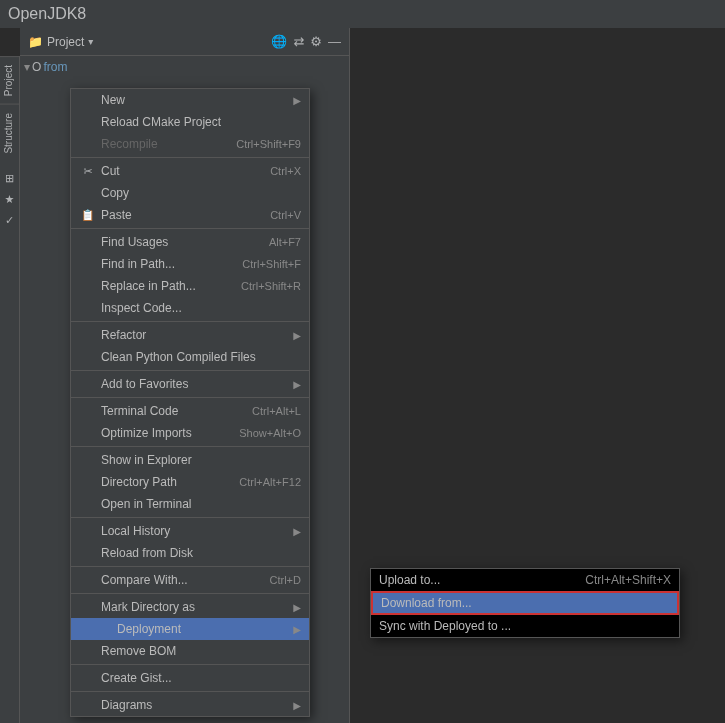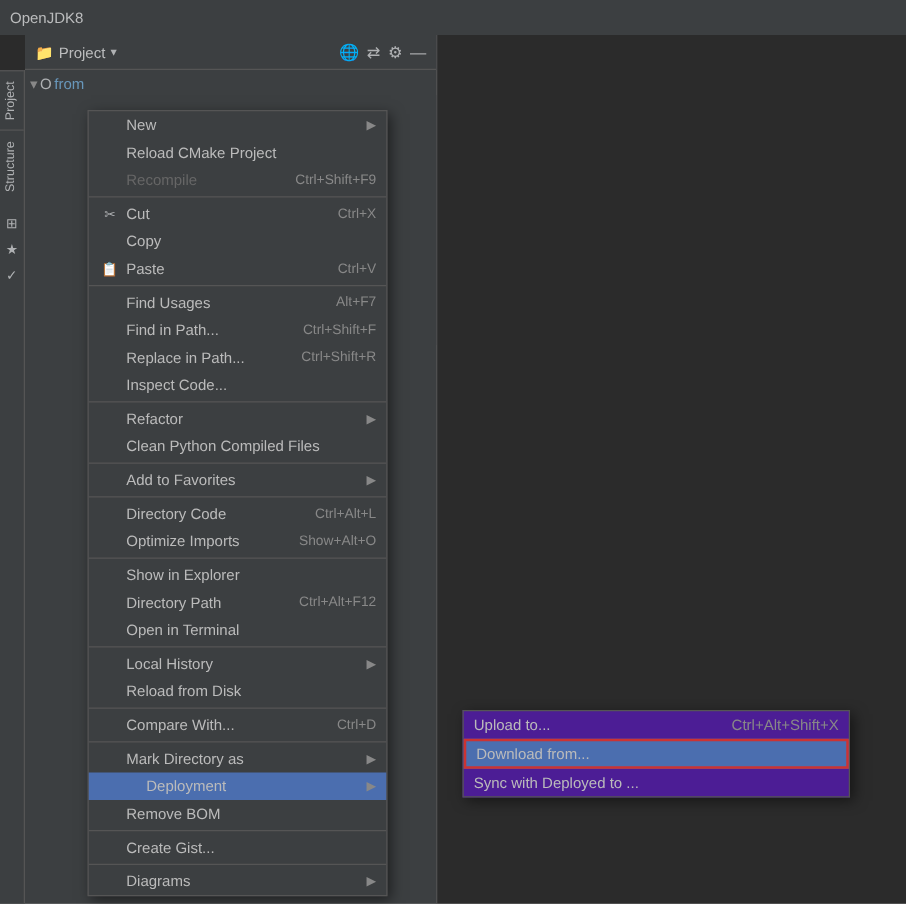--- a/index.html
+++ b/index.html
@@ -14,21 +14,21 @@
     }
 
     
     .title-bar {
       background: #3c3f41;
       color: #bbbcbd;
       height: 28px;
       display: flex;
       align-items: center;
       padding: 0 8px;
-      font-size: 12px;
+      font-size: 16px;
     }
 
     
     .ide-body {
       display: flex;
       height: calc(723px - 28px);
       background: #2b2b2b;
       position: relative;
     }
 
@@ -128,21 +128,21 @@
       justify-content: center;
       color: #afb1b3;
       font-size: 11px;
     }
 
     .submenu-download {
       position: absolute;
       top: 540px;
       left: 370px;
       width: 310px;
-      background: #4c1d95;
+      background: #000000;
       border: 1px solid #555;
       box-shadow: 3px 3px 10px rgba(0,0,0,0.5);
       z-index: 102;
     }
 
     .submenu-item {
       display: flex;
       align-items: center;
       padding: 3px 8px;
       cursor: pointer;
@@ -312,21 +312,21 @@
       </div>
       <div class="menu-separator"></div>
       <div class="menu-item">
         <span class="menu-item-icon"></span>
         <span class="menu-item-label">Add to Favorites</span>
         <span class="menu-arrow">▶</span>
       </div>
       <div class="menu-separator"></div>
       <div class="menu-item">
         <span class="menu-item-icon"></span>
-        <span class="menu-item-label">Directory Code</span>
+        <span class="menu-item-label">Terminal Code</span>
         <span class="menu-item-shortcut">Ctrl+Alt+L</span>
       </div>
       <div class="menu-item">
         <span class="menu-item-icon"></span>
         <span class="menu-item-label">Optimize Imports</span>
         <span class="menu-item-shortcut">Show+Alt+O</span>
       </div>
       <div class="menu-separator"></div>
       <div class="menu-item">
         <span class="menu-item-icon"></span>

